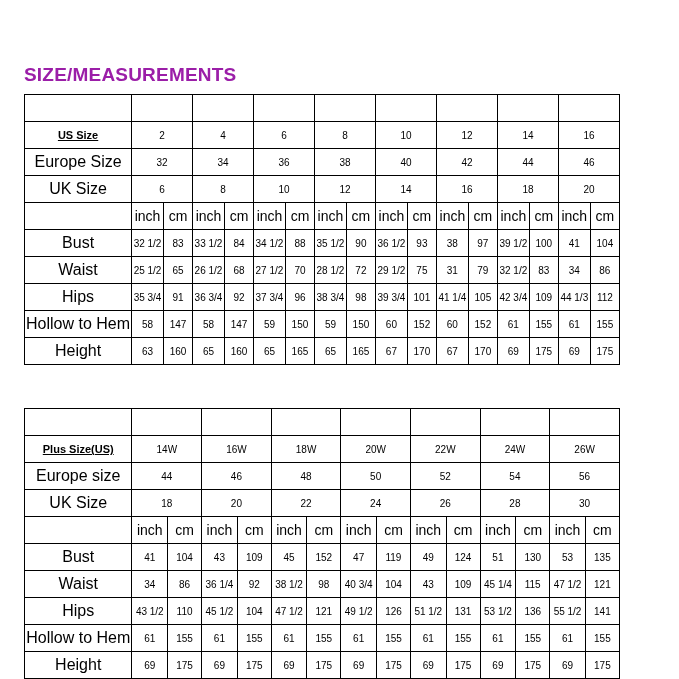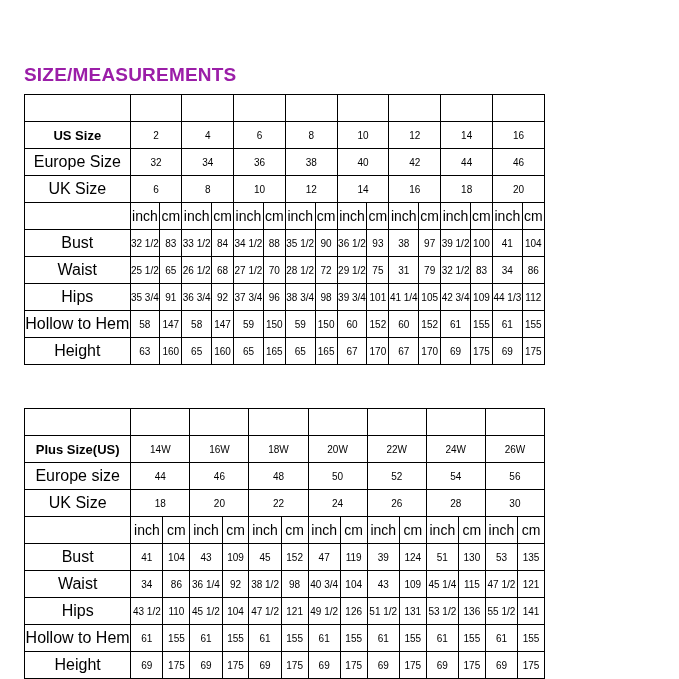--- a/index.html
+++ b/index.html
@@ -9,21 +9,21 @@
   }
   body {
     width: 679px;
     height: 679px;
     font-family: "Liberation Sans", sans-serif;
     color: #000000;
     overflow: hidden;
   }
   .page {
     position: relative;
-    width: 545px;
+    width: 620px;
     height: 679px;
     box-sizing: border-box;
     padding-left: 28px;
   }
   .title {
     position: absolute;
     left: 24px;
     top: 64px;
     font-size: 19px;
     font-weight: bold;
@@ -47,21 +47,22 @@
     font-weight: normal;
     text-align: center;
     vertical-align: middle;
     padding: 0;
     height: 26px;
     white-space: nowrap;
     overflow: hidden;
   }
   .rowhead {
     font-weight: bold;
-    font-size: 13px;
+    font-size: 11px;
+    text-decoration: underline;
   }
   .labelcell {
     font-size: 16px;
   }
   .unitcell {
     font-size: 14px;
   }
   .blank {
     border: 1px solid #000000;
   }
@@ -338,21 +339,21 @@
           <tr>
             <td class="labelcell">Bust</td>
             <td class="num">41</td>
             <td class="num">104</td>
             <td class="num">43</td>
             <td class="num">109</td>
             <td class="num">45</td>
             <td class="num">152</td>
             <td class="num">47</td>
             <td class="num">119</td>
-            <td class="num">39</td>
+            <td class="num">49</td>
             <td class="num">124</td>
             <td class="num">51</td>
             <td class="num">130</td>
             <td class="num">53</td>
             <td class="num">135</td>
           </tr>
           <tr>
             <td class="labelcell">Waist</td>
             <td class="num">34</td>
             <td class="num">86</td>

